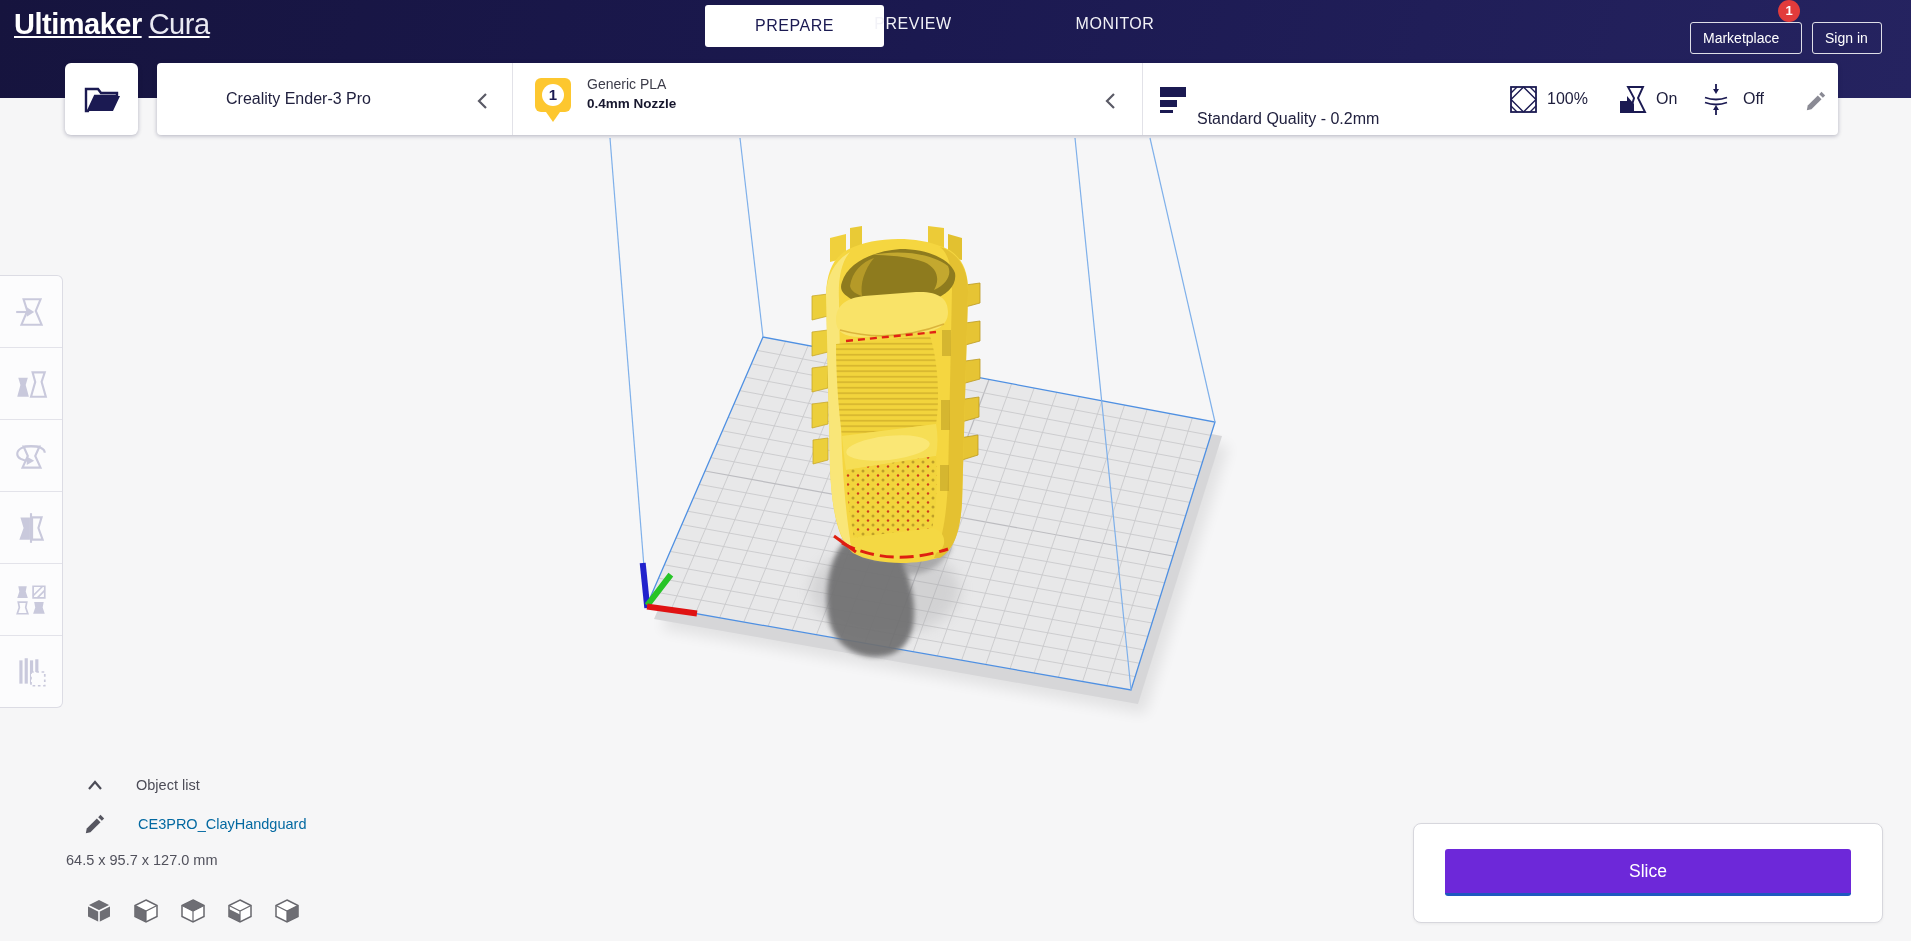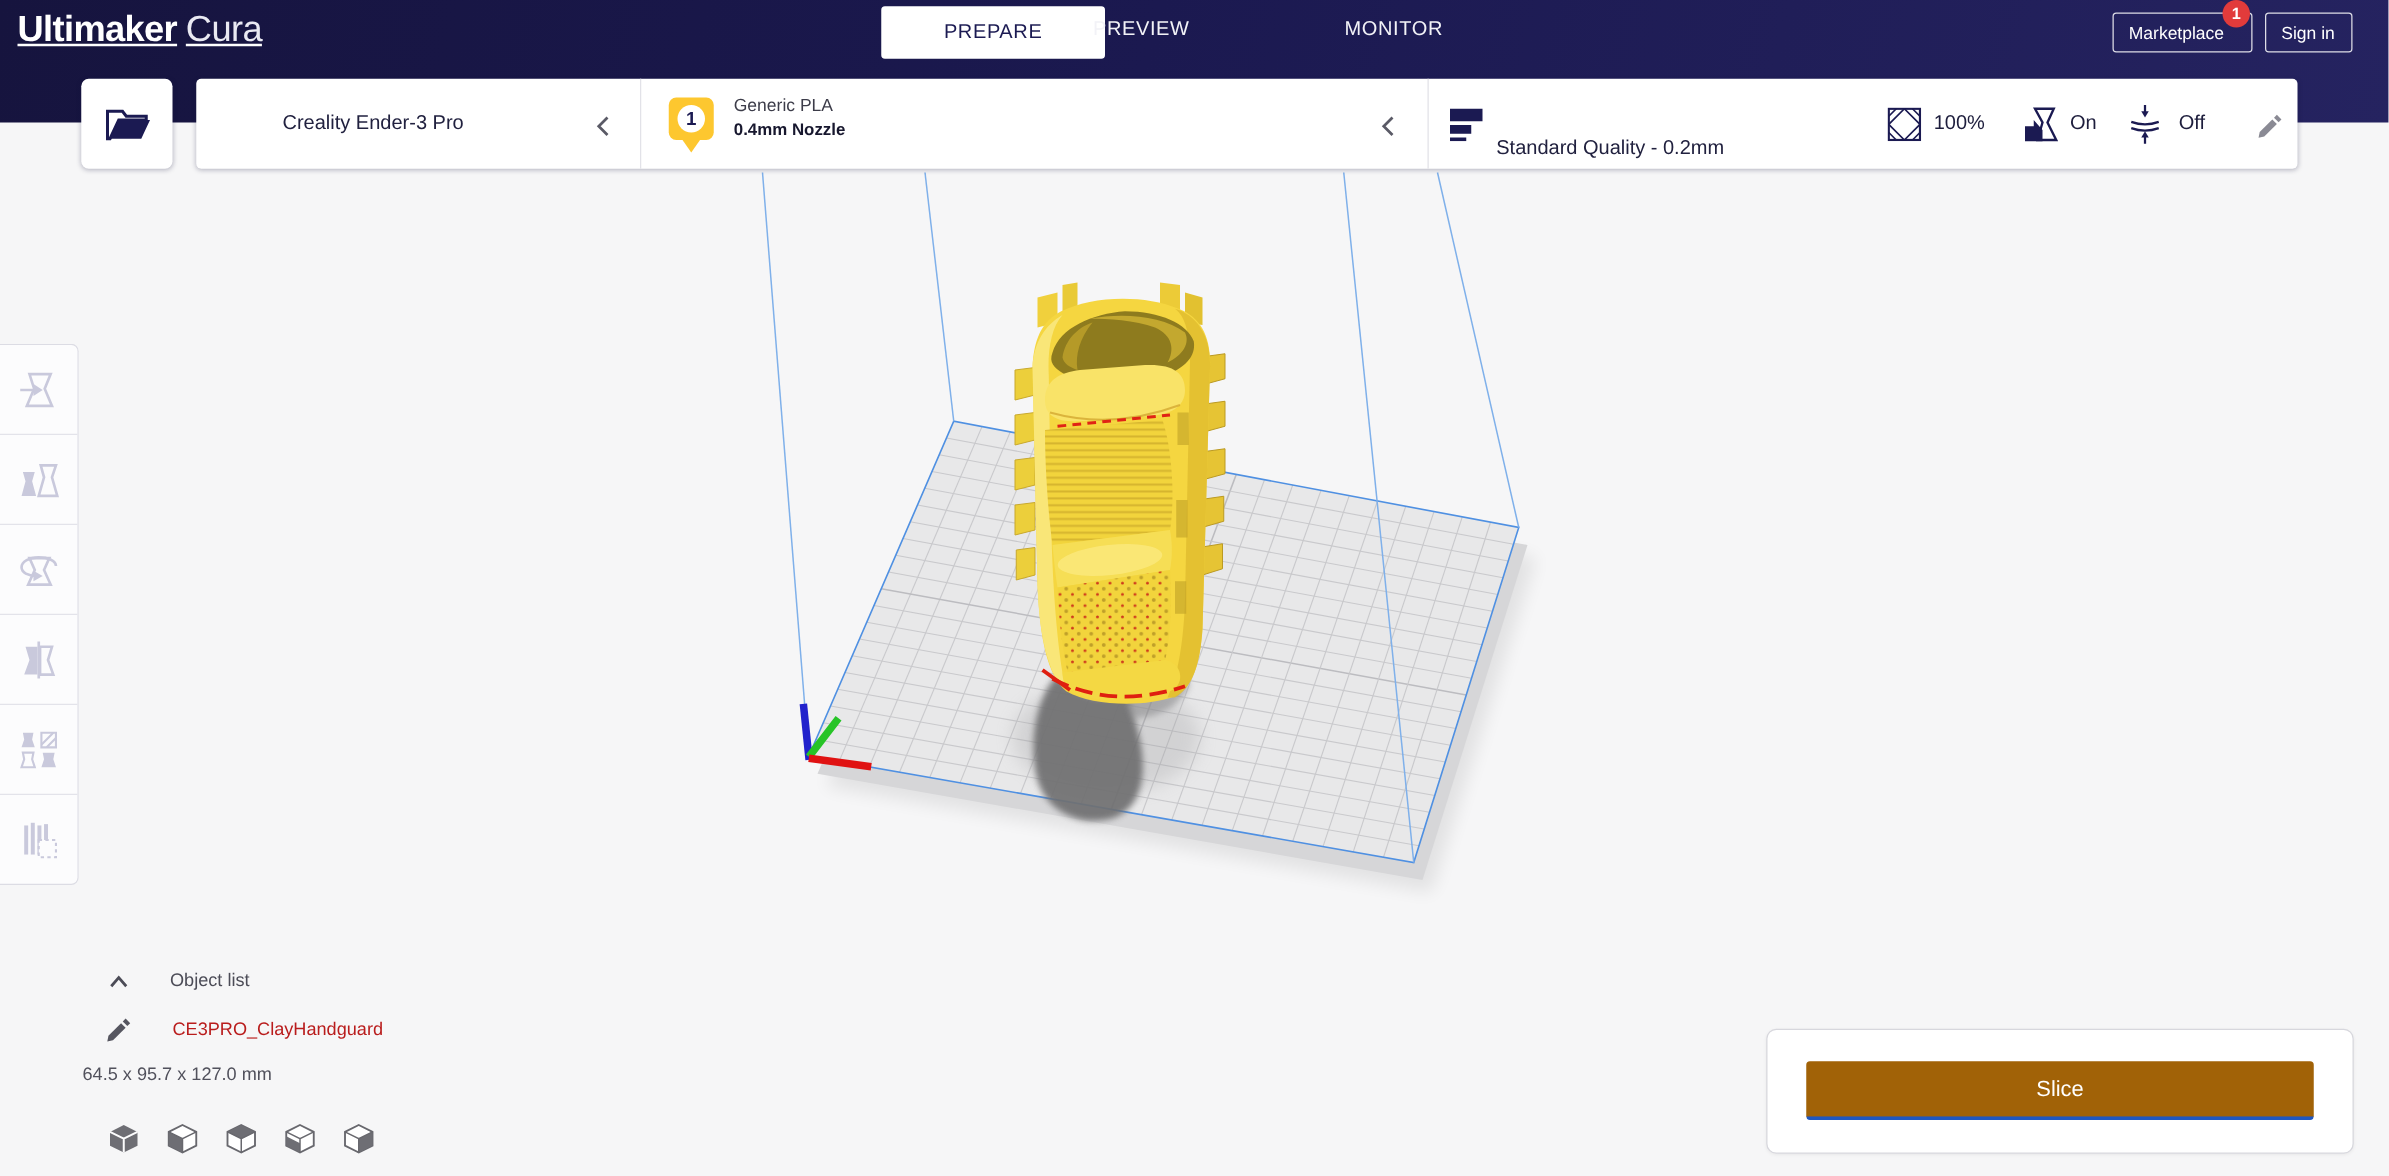--- a/index.html
+++ b/index.html
@@ -7,21 +7,21 @@
 
   
   .header{position:absolute;left:0;top:0;width:1911px;height:98px;
     background:linear-gradient(105deg,#16143e 0%,#1b1950 48%,#252360 100%);z-index:3;}
   .logo{position:absolute;left:14px;top:8px;font-size:29px;color:#fff;letter-spacing:-.5px;white-space:nowrap;text-decoration:underline;}
   .logo .brand{font-weight:700;}
   .logo .product{font-weight:300;color:#e9e9f2;margin-left:7px;}
   .tab{position:absolute;top:0;height:47px;line-height:47px;text-align:center;
     font-size:16px;letter-spacing:.5px;color:#f2f2f7;cursor:pointer;}
   .tab.active{top:5px;height:42px;line-height:42px;background:#fff;color:#1b1a52;border-radius:3px;}
-  .hbtn{position:absolute;top:10px;height:30px;line-height:30px;padding:0 12px;border:1px solid rgba(255,255,255,.85);
+  .hbtn{position:absolute;top:22px;height:30px;line-height:30px;padding:0 12px;border:1px solid rgba(255,255,255,.85);
     border-radius:3px;color:#fff;font-size:14px;cursor:pointer;}
   .badge{position:absolute;left:1778px;top:0px;width:22px;height:22px;border-radius:50%;
     background:#e23b3b;color:#fff;font-size:13px;font-weight:700;text-align:center;line-height:22px;z-index:4;}
 
   
   .openbtn{position:absolute;left:65px;top:63px;width:73px;height:72px;background:#fff;border-radius:6px;
     box-shadow:0 1px 4px rgba(20,20,60,.30);z-index:4;display:flex;align-items:center;justify-content:center;cursor:pointer;}
   .toolbar{position:absolute;left:157px;top:63px;width:1681px;height:72px;background:#fff;border-radius:4px;
     box-shadow:0 1px 4px rgba(20,20,60,.30);z-index:4;}
   .tsep{position:absolute;top:0;width:1px;height:72px;background:#e2e2e8;}
@@ -35,29 +35,29 @@
   .val{position:absolute;top:0;height:52px;line-height:72px;font-size:16px;color:#1d1d3c;}
   .icon-abs{position:absolute;}
 
   
   .toolcol{position:absolute;left:0;top:275px;width:62px;z-index:2;background:#fcfcfd;
     border:1px solid #dcdce4;border-left:none;border-radius:0 6px 6px 0;}
   .toolbtn{width:62px;height:71px;border-bottom:1px solid #e3e3ea;display:flex;align-items:center;justify-content:center;cursor:pointer;}
   .toolbtn:last-child{border-bottom:none;}
   .obj-row{position:absolute;display:flex;align-items:center;gap:32px;}
   .obj-label{font-size:14.5px;color:#4c4c57;}
-  .obj-name{font-size:14.5px;color:#b91c1c;}
+  .obj-name{font-size:14.5px;color:#0369a1;}
   .obj-dims{position:absolute;left:66px;top:852px;font-size:14.5px;color:#51515c;z-index:2;}
   .cubes{position:absolute;left:85px;top:897px;display:flex;gap:19px;z-index:2;}
   .cube{cursor:pointer;}
 
   
   .slice-panel{position:absolute;left:1413px;top:823px;width:468px;height:98px;background:#fff;
     border:1px solid #d7d7dd;border-radius:8px;z-index:2;box-shadow:0 1px 3px rgba(0,0,0,.06);}
-  .slice-btn{position:absolute;left:31px;top:25px;width:406px;height:47px;background:#a16207;border:none;
+  .slice-btn{position:absolute;left:31px;top:25px;width:406px;height:47px;background:#6d28d9;border:none;
     border-bottom:3px solid #1f57c0;border-radius:3px;color:#fff;font-size:17.5px;font-family:"Liberation Sans",sans-serif;cursor:pointer;}
 
   #scene{position:absolute;left:0;top:0;z-index:1;}
 </style>
 </head>
 <body>
 
 <div id="app">
 
   <svg id="scene" width="1911" height="941" viewBox="0 0 1911 941">

